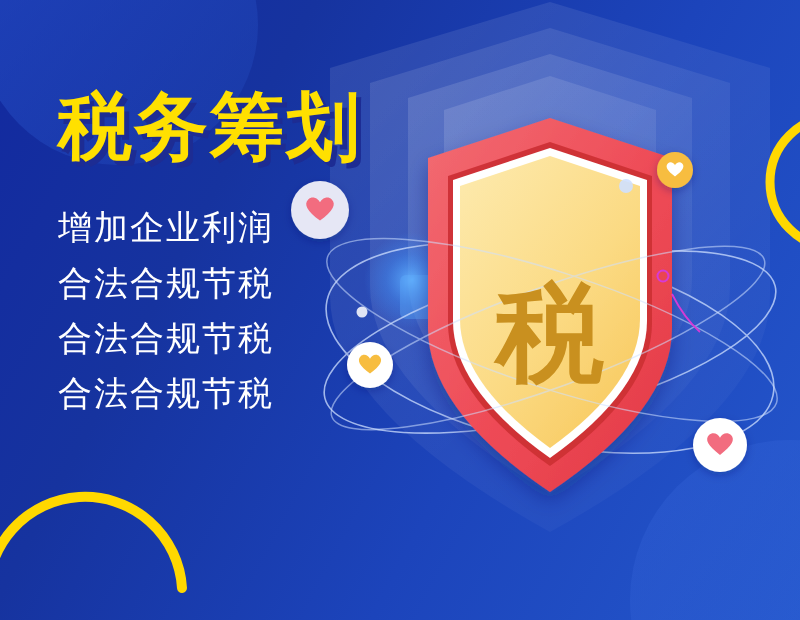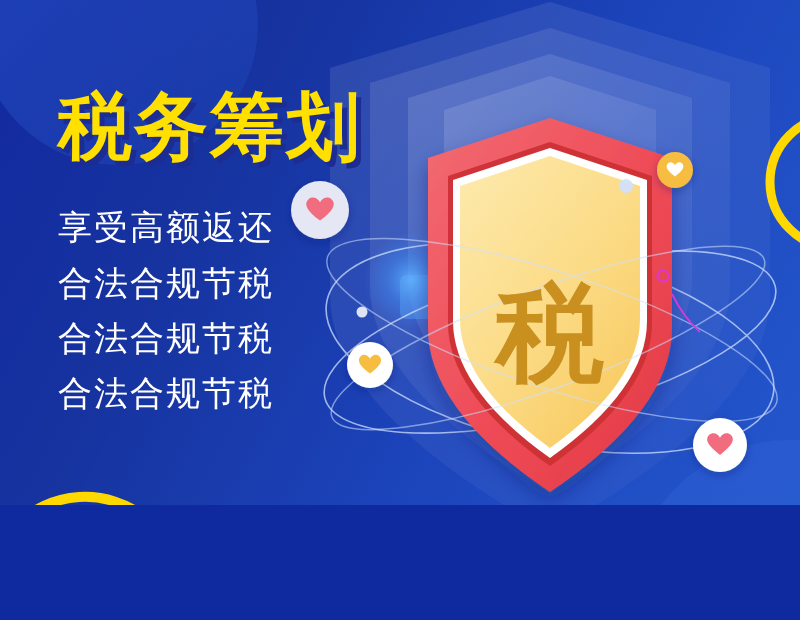--- a/index.html
+++ b/index.html
@@ -7,21 +7,21 @@
     padding: 0;
     background: #0e2a9e;
   }
   body {
     font-family: "Liberation Sans", "DejaVu Sans", sans-serif;
   }
 
   #banner {
     position: relative;
     width: 800px;
-    height: 505px;
+    height: 620px;
     overflow: hidden;
     background: linear-gradient(118deg, #12299f 0%, #16339f 28%, #1c44bb 62%, #2457cc 100%);
   }
 
   
   .bg-layer {
     position: absolute;
     inset: 0;
     pointer-events: none;
   }
@@ -108,21 +108,21 @@
 
       <circle cx="836" cy="182" r="66" fill="none" stroke="#ffd800" stroke-width="9"></circle>
 
       <path d="M 182 588 A 96 96 0 0 0 -12 600" fill="none" stroke="#ffd800" stroke-width="10" stroke-linecap="round"></path>
     </svg>
   </div>
 
   <div class="copy-block">
     <h1 class="headline">税务筹划</h1>
     <div class="subcopy">
-      <div class="sub-line">享受高额返还</div>
+      <div class="sub-line">增加企业利润</div>
       <div class="sub-line">合法合规节税</div>
       <div class="sub-line">合法合规节税</div>
       <div class="sub-line">合法合规节税</div>
     </div>
   </div>
 
   <div class="illustration">
     <svg viewBox="0 0 500 500" xmlns="http://www.w3.org/2000/svg">
       <defs>
         <linearGradient id="redGrad" x1="0" y1="0" x2="1" y2="1">

